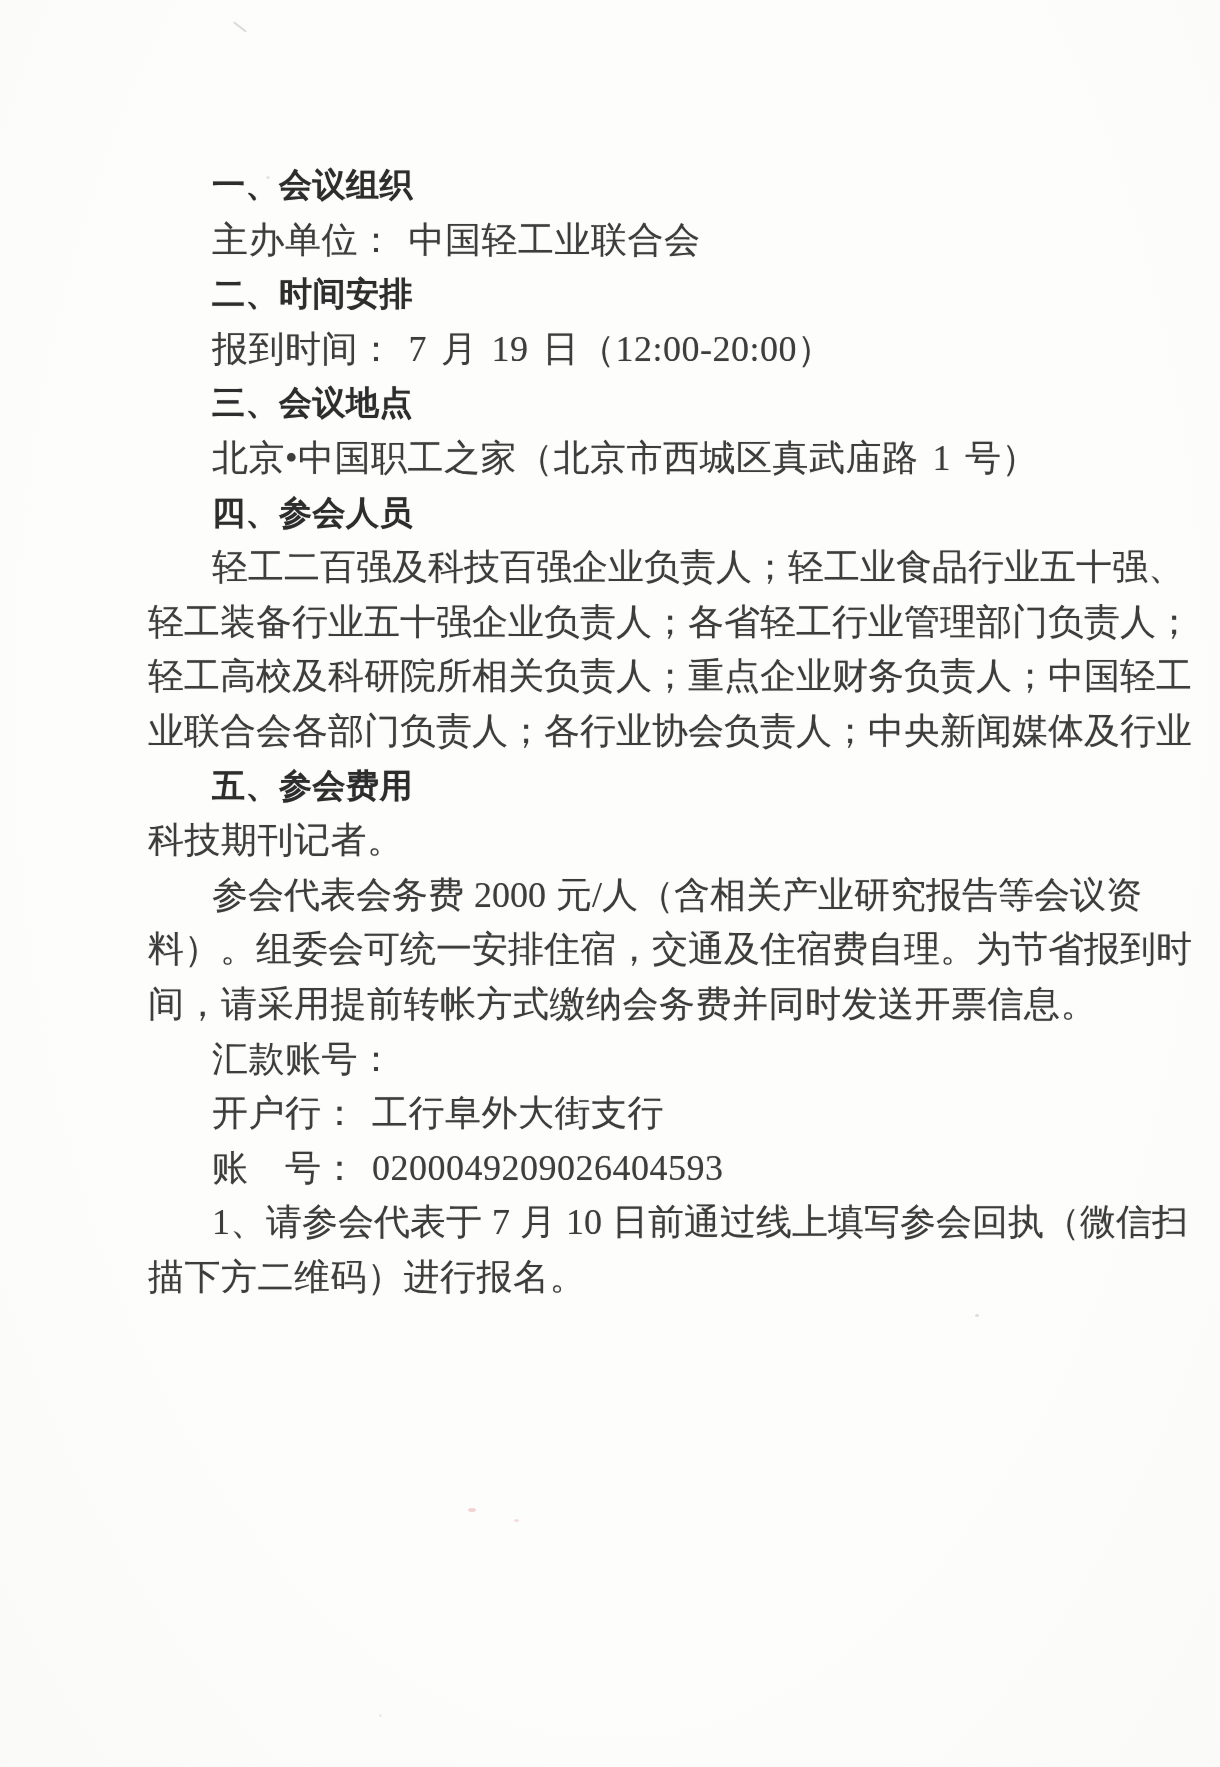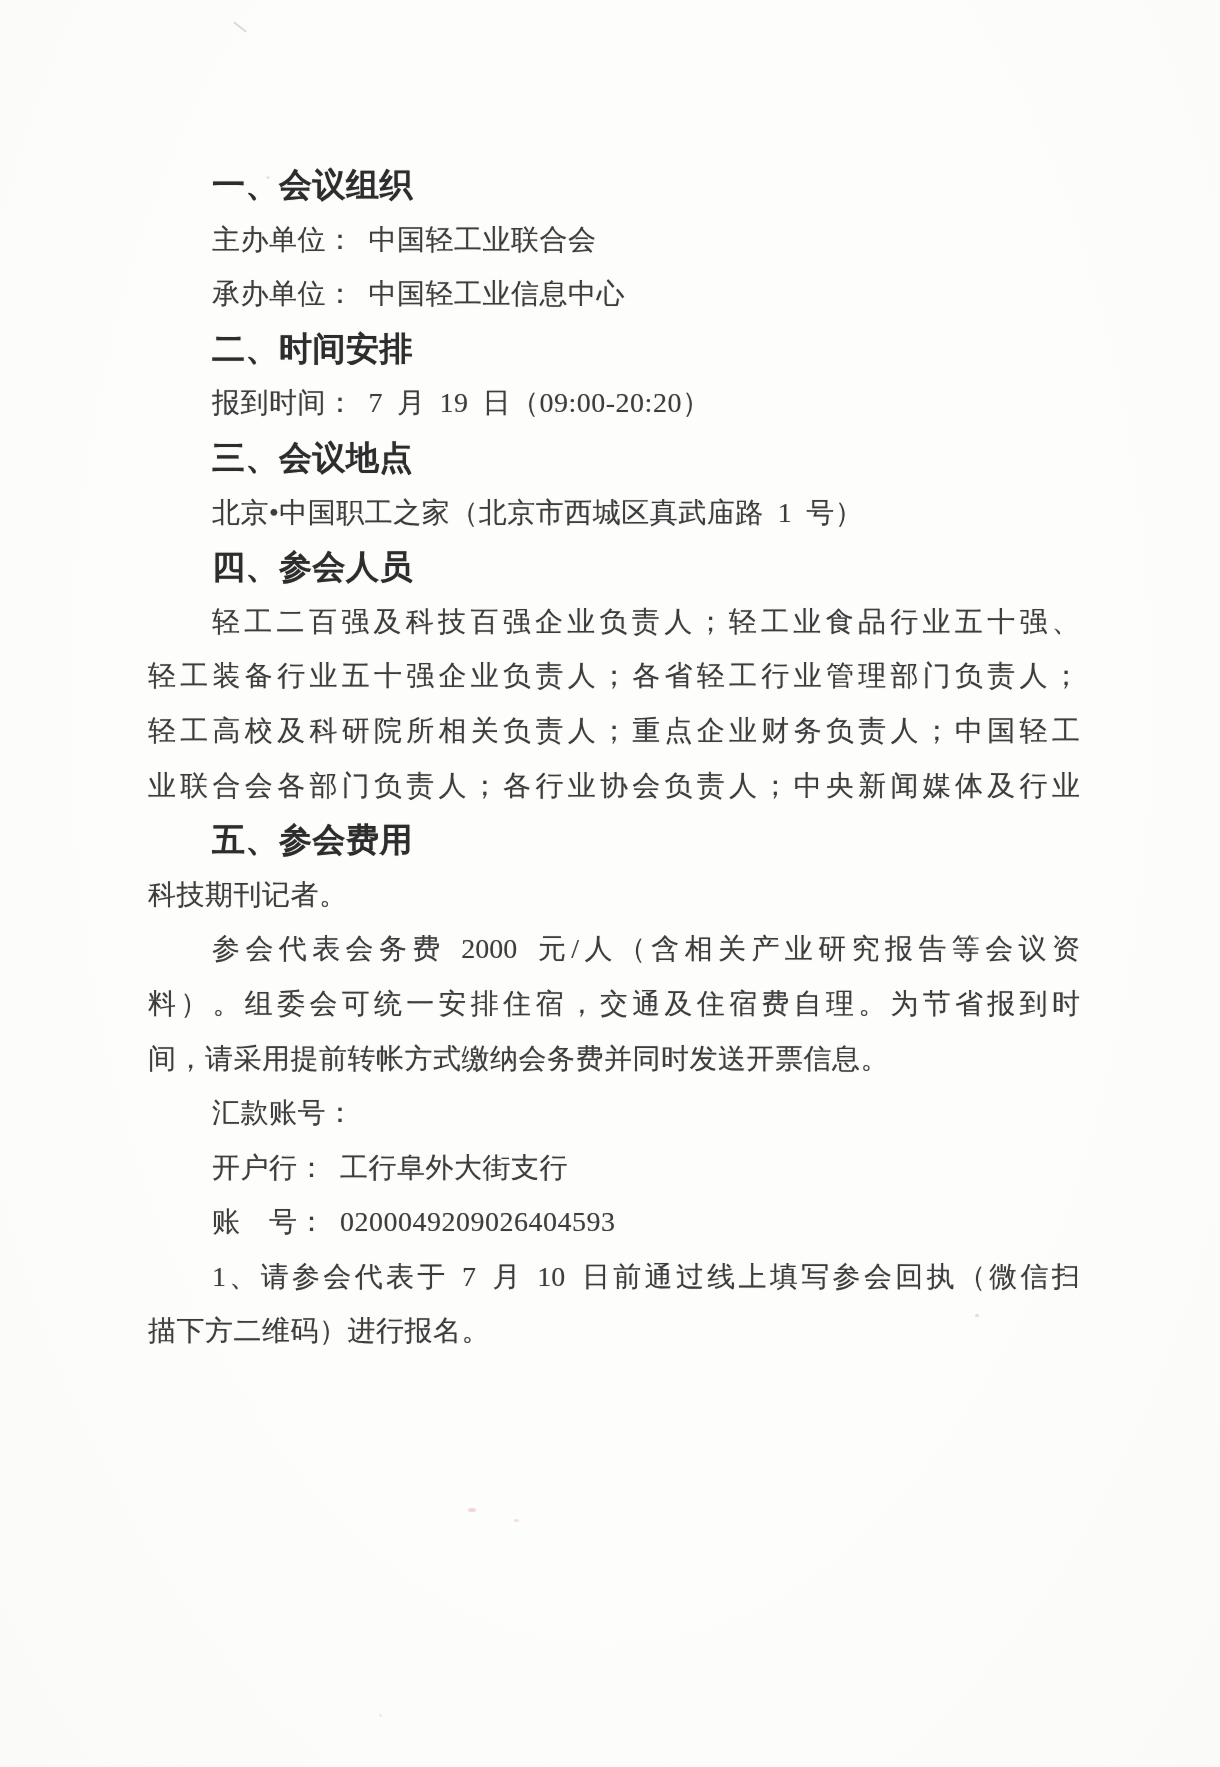--- a/index.html
+++ b/index.html
@@ -14,21 +14,21 @@
   }
   .content {
     position: absolute;
     left: 148px;
     top: 158px;
     width: 932px;
   }
   .line {
     height: 54.6px;
     line-height: 54.6px;
-    font-size: 28px;
+    font-size: 36px;
     color: #3d3d3d;
     letter-spacing: 0.5px;
     white-space: pre;
     text-shadow: 0 0 1px rgba(61,61,61,0.38);
   }
   .line span { white-space: pre; }
   .line.heading {
     font-family: "Liberation Sans", "DejaVu Sans", sans-serif;
     font-weight: 700;
     font-size: 33px;
@@ -60,23 +60,22 @@
   .a6 { left: 379px; top: 1714px; width: 3px; height: 3px;
         background: rgba(160,160,160,0.20); border-radius: 50%; }
 </style>
 </head>
 <body>
 
 <div class="page">
   <div class="content">
       <div class="line heading"><span>一</span><span>、</span><span>会</span><span>议</span><span>组</span><span>织</span></div>
       <div class="line body indent"><span>主</span><span>办</span><span>单</span><span>位</span><span>：</span><span class="sp"></span><span>中</span><span>国</span><span>轻</span><span>工</span><span>业</span><span>联</span><span>合</span><span>会</span></div>
-      <div class="line body indent"><span>承</span><span>办</span><span>单</span><span>位</span><span>：</span><span class="sp"></span><span>中</span><span>国</span><span>轻</span><span>工</span><span>业</span><span>信</span><span>息</span><span>中</span><span>心</span></div>
       <div class="line heading"><span>二</span><span>、</span><span>时</span><span>间</span><span>安</span><span>排</span></div>
-      <div class="line body indent"><span>报</span><span>到</span><span>时</span><span>间</span><span>：</span><span class="sp"></span><span>7</span><span class="sp"></span><span>月</span><span class="sp"></span><span>19</span><span class="sp"></span><span>日</span><span>（</span><span>09:00-20:20</span><span>）</span></div>
+      <div class="line body indent"><span>报</span><span>到</span><span>时</span><span>间</span><span>：</span><span class="sp"></span><span>7</span><span class="sp"></span><span>月</span><span class="sp"></span><span>19</span><span class="sp"></span><span>日</span><span>（</span><span>12:00-20:00</span><span>）</span></div>
       <div class="line heading"><span>三</span><span>、</span><span>会</span><span>议</span><span>地</span><span>点</span></div>
       <div class="line body indent"><span>北</span><span>京</span><span>•</span><span>中</span><span>国</span><span>职</span><span>工</span><span>之</span><span>家</span><span>（</span><span>北</span><span>京</span><span>市</span><span>西</span><span>城</span><span>区</span><span>真</span><span>武</span><span>庙</span><span>路</span><span class="sp"></span><span>1</span><span class="sp"></span><span>号</span><span>）</span></div>
       <div class="line heading"><span>四</span><span>、</span><span>参</span><span>会</span><span>人</span><span>员</span></div>
       <div class="line body indent justify"><span>轻</span><span>工</span><span>二</span><span>百</span><span>强</span><span>及</span><span>科</span><span>技</span><span>百</span><span>强</span><span>企</span><span>业</span><span>负</span><span>责</span><span>人</span><span>；</span><span>轻</span><span>工</span><span>业</span><span>食</span><span>品</span><span>行</span><span>业</span><span>五</span><span>十</span><span>强</span><span>、</span></div>
       <div class="line body justify"><span>轻</span><span>工</span><span>装</span><span>备</span><span>行</span><span>业</span><span>五</span><span>十</span><span>强</span><span>企</span><span>业</span><span>负</span><span>责</span><span>人</span><span>；</span><span>各</span><span>省</span><span>轻</span><span>工</span><span>行</span><span>业</span><span>管</span><span>理</span><span>部</span><span>门</span><span>负</span><span>责</span><span>人</span><span>；</span></div>
       <div class="line body justify"><span>轻</span><span>工</span><span>高</span><span>校</span><span>及</span><span>科</span><span>研</span><span>院</span><span>所</span><span>相</span><span>关</span><span>负</span><span>责</span><span>人</span><span>；</span><span>重</span><span>点</span><span>企</span><span>业</span><span>财</span><span>务</span><span>负</span><span>责</span><span>人</span><span>；</span><span>中</span><span>国</span><span>轻</span><span>工</span></div>
       <div class="line body justify"><span>业</span><span>联</span><span>合</span><span>会</span><span>各</span><span>部</span><span>门</span><span>负</span><span>责</span><span>人</span><span>；</span><span>各</span><span>行</span><span>业</span><span>协</span><span>会</span><span>负</span><span>责</span><span>人</span><span>；</span><span>中</span><span>央</span><span>新</span><span>闻</span><span>媒</span><span>体</span><span>及</span><span>行</span><span>业</span></div>
       <div class="line heading"><span>五</span><span>、</span><span>参</span><span>会</span><span>费</span><span>用</span></div>
       <div class="line body"><span>科</span><span>技</span><span>期</span><span>刊</span><span>记</span><span>者</span><span>。</span></div>
       <div class="line body indent justify"><span>参</span><span>会</span><span>代</span><span>表</span><span>会</span><span>务</span><span>费</span><span class="sp"></span><span>2000</span><span class="sp"></span><span>元</span><span>/</span><span>人</span><span>（</span><span>含</span><span>相</span><span>关</span><span>产</span><span>业</span><span>研</span><span>究</span><span>报</span><span>告</span><span>等</span><span>会</span><span>议</span><span>资</span></div>

